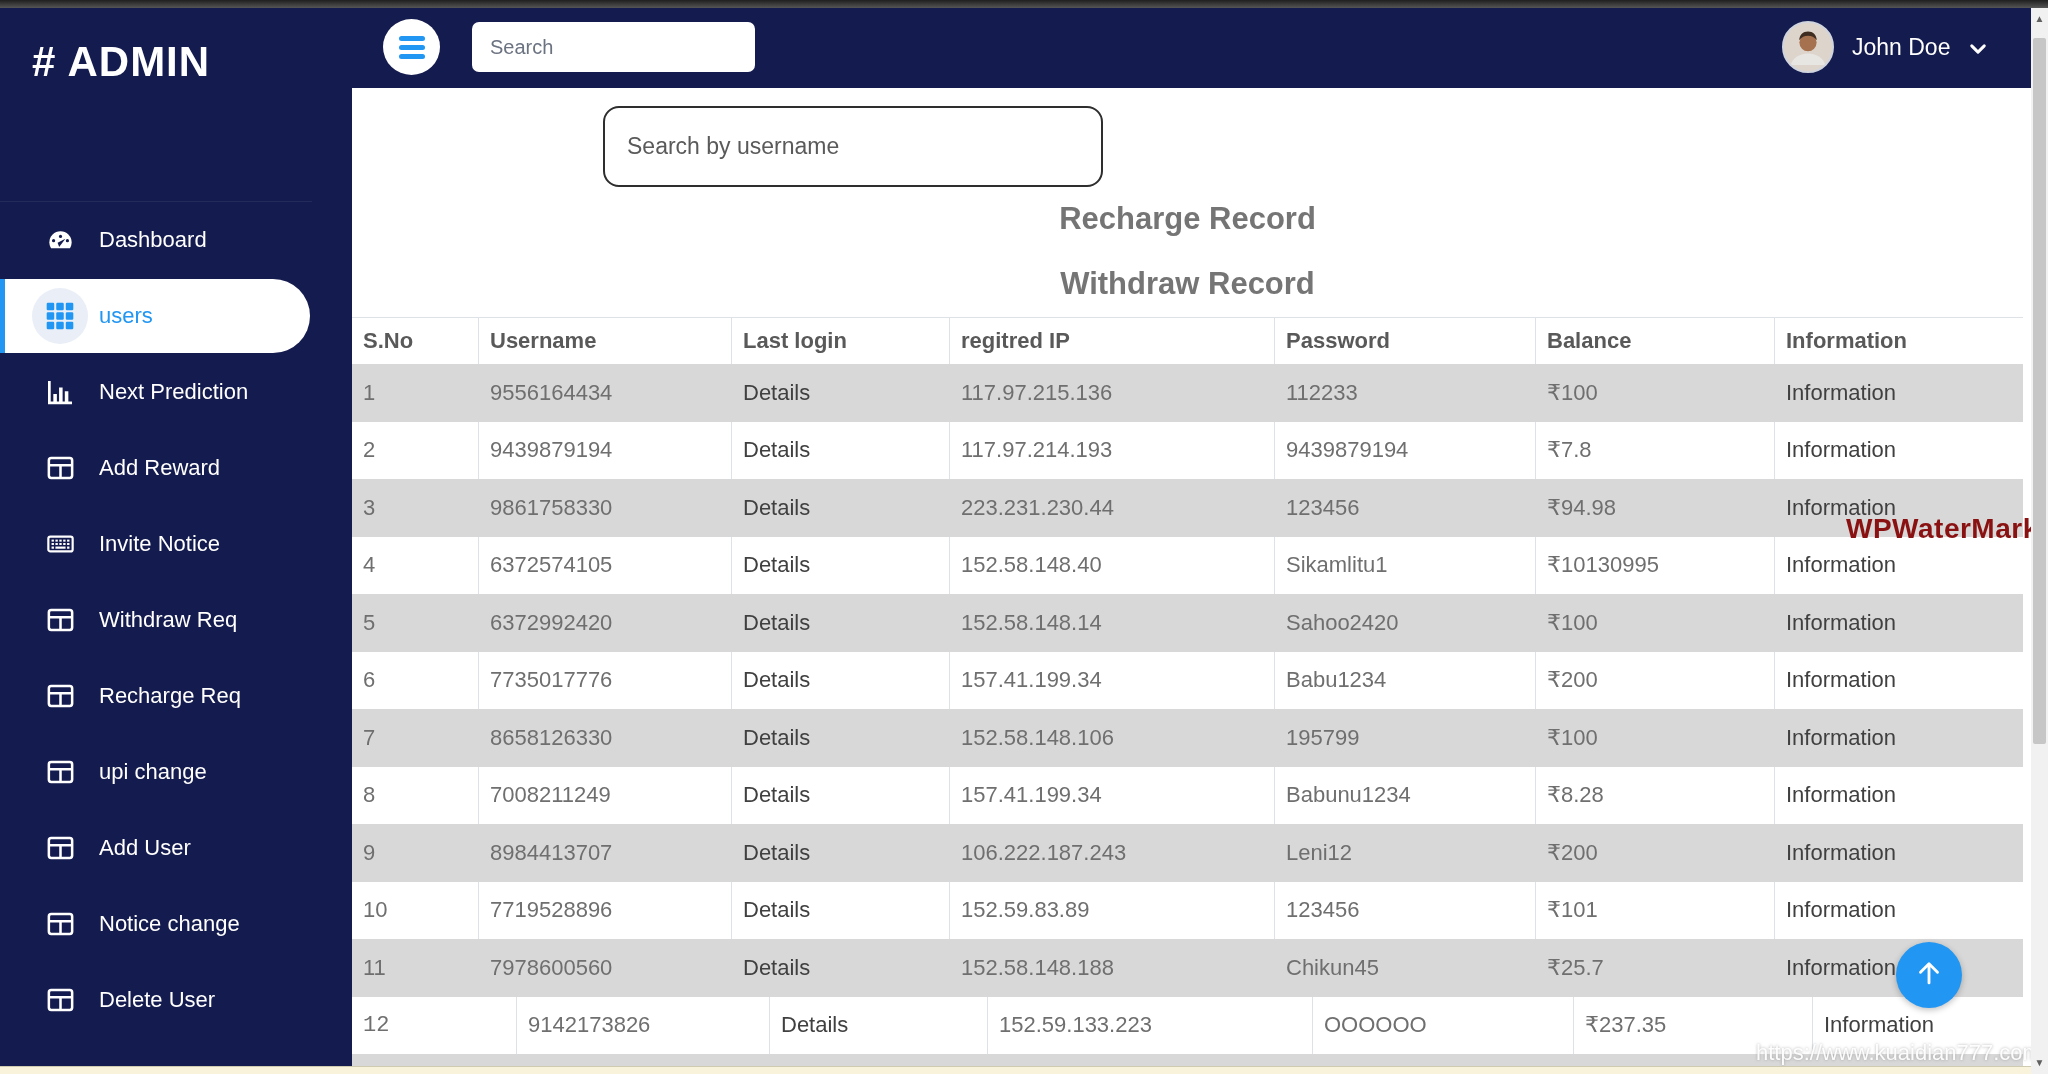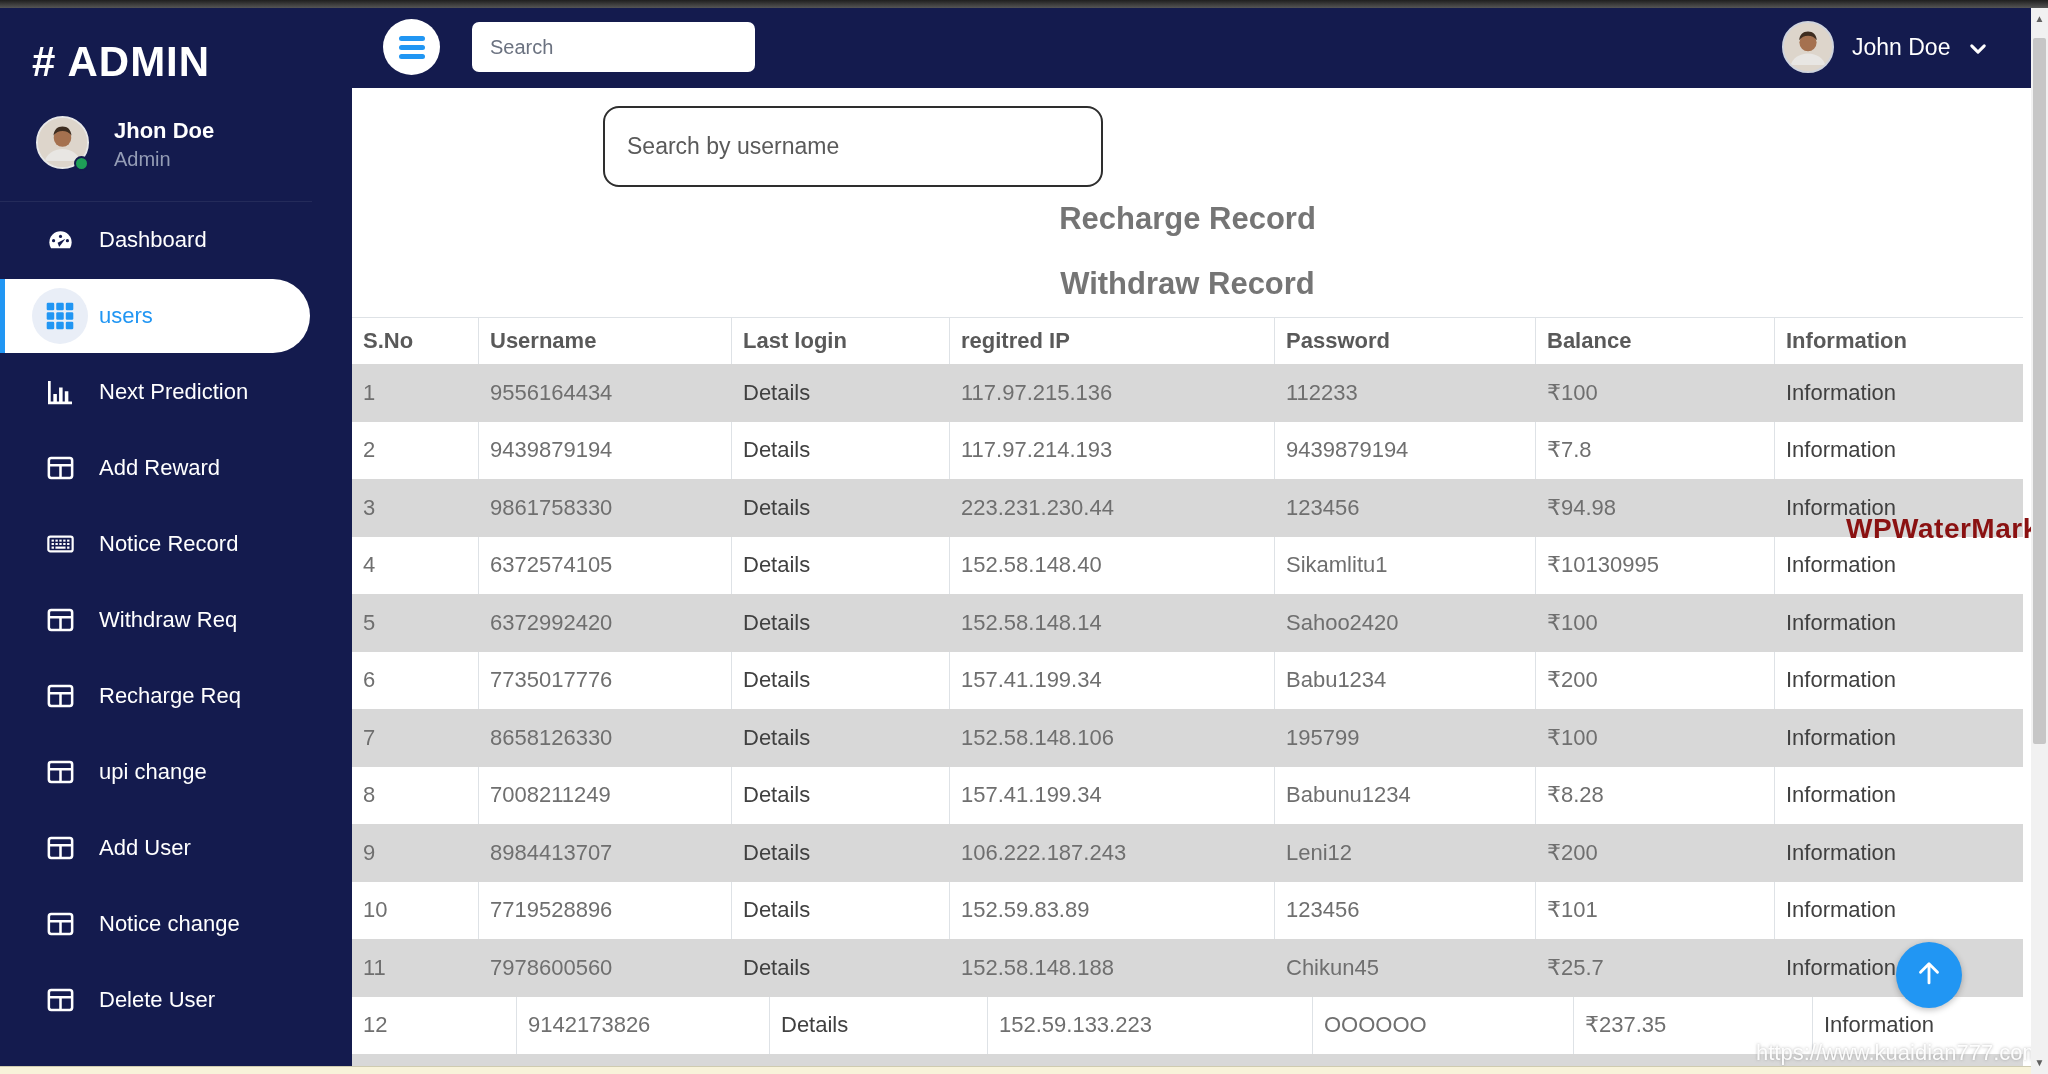--- a/index.html
+++ b/index.html
@@ -129,33 +129,20 @@
     <span class="top-user-name">John Doe</span>
     <span class="chev">
       <svg viewBox="0 0 16 16" fill="none" stroke="#fff" stroke-width="2.4" stroke-linecap="round" stroke-linejoin="round">
           <path d="M3 5.5l5 5 5-5"></path>
         </svg>
     </span>
   </div>
 
   <div class="sidebar">
     <div class="logo"># ADMIN</div>
-    <div class="side-user">
-      <div class="side-avatar">
-        <svg viewBox="0 0 24 24" width="100%" height="100%">
-          <rect width="24" height="24" fill="#ddd5cb"></rect>
-          <circle cx="12" cy="9.8" r="4.3" fill="#a5714f"></circle>
-          <path d="M7.6 8.6c.2-2.8 1.9-4.4 4.4-4.4s4.2 1.6 4.4 4.4c-1.2-1.5-2.6-2.2-4.4-2.2s-3.2.7-4.4 2.2z" fill="#3e2d20"></path>
-          <path d="M12 15.2c-4.3 0-7.9 2.5-8.6 5.8h17.2c-.7-3.3-4.3-5.8-8.6-5.8z" fill="#e8e6e3"></path>
-        </svg>
-      </div>
-      <div class="status-dot"></div>
-      <div class="side-user-name">Jhon Doe</div>
-      <div class="side-user-role">Admin</div>
-    </div>
     <nav class="side-menu">
         <div class="side-item">
           <span class="side-icon">
             <svg viewBox="0 0 16 16" fill="currentColor">
               <path d="M8 2.8A6.6 6.6 0 0 0 1.4 9.4c0 1.3.37 2.5 1 3.5h11.2c.63-1 1-2.2 1-3.5A6.6 6.6 0 0 0 8 2.8z"></path>
               <circle cx="3.9" cy="8.4" r=".95" fill="#141b4e"></circle>
               <circle cx="8" cy="5.9" r=".95" fill="#141b4e"></circle>
               <circle cx="12.1" cy="8.4" r=".95" fill="#141b4e"></circle>
               <path d="M7.2 12.2 10.9 7.3l-4.6 2.4z" fill="#141b4e"></path>
             </svg>
@@ -216,21 +203,21 @@
                 <rect x="5" y="7.4" width="1.4" height="1.2"></rect>
                 <rect x="7.3" y="7.4" width="1.4" height="1.2"></rect>
                 <rect x="9.6" y="7.4" width="1.4" height="1.2"></rect>
                 <rect x="11.9" y="7.4" width="1.4" height="1.2"></rect>
                 <rect x="5" y="9.5" width="6" height="1.3"></rect>
                 <rect x="2.7" y="9.5" width="1.4" height="1.3"></rect>
                 <rect x="11.9" y="9.5" width="1.4" height="1.3"></rect>
               </g>
             </svg>
           </span>
-          <span class="side-label">Notice Record</span>
+          <span class="side-label">Invite Notice</span>
         </div>
         <div class="side-item">
           <span class="side-icon">
             <svg viewBox="0 0 16 16" fill="none" stroke="currentColor" stroke-width="1.5">
               <rect x="1.1" y="2.1" width="13.8" height="11.8" rx="1.4"></rect>
               <path d="M1.1 6.4h13.8"></path>
               <path d="M8 6.4v7.5"></path>
             </svg>
           </span>
           <span class="side-label">Withdraw Req</span>
@@ -440,21 +427,21 @@
               <span class="cell-link">Details</span>
             </div>
             <div class="cell" style="width: 325px;">152.58.148.188</div>
             <div class="cell" style="width: 261px;">Chikun45</div>
             <div class="cell" style="width: 239px;">₹25.7</div>
             <div class="cell" style="width: 249px;">
               <span class="cell-link">Information</span>
             </div>
           </div>
           <div class="tbl-row">
-            <div class="cell" style="width: 126px;">12</div>
+            <div class="cell" style="width: 126px; font-family: Liberation Mono, monospace;">12</div>
             <div class="cell" style="width: 253px; margin-left: 38px;">9142173826</div>
             <div class="cell" style="width: 218px;">
               <span class="cell-link">Details</span>
             </div>
             <div class="cell" style="width: 325px;">152.59.133.223</div>
             <div class="cell" style="width: 261px;">OOOOOO</div>
             <div class="cell" style="width: 239px;">₹237.35</div>
             <div class="cell" style="width: 249px;">
               <span class="cell-link">Information</span>
             </div>

